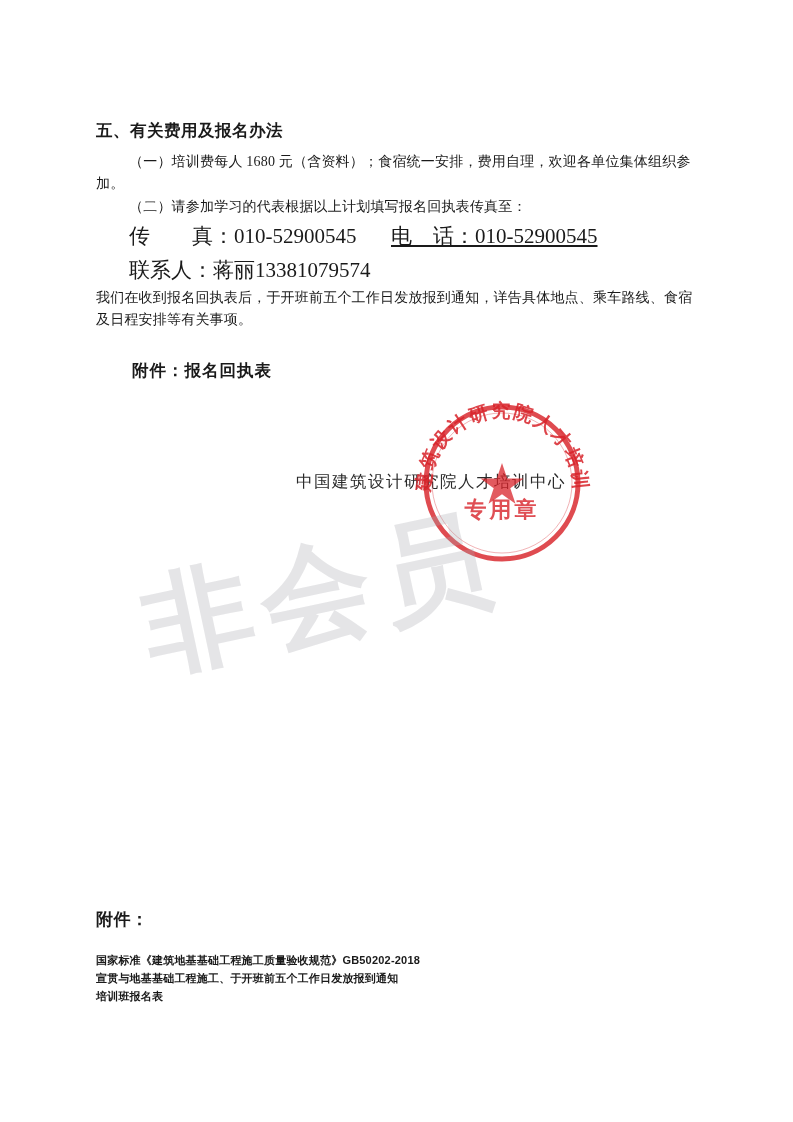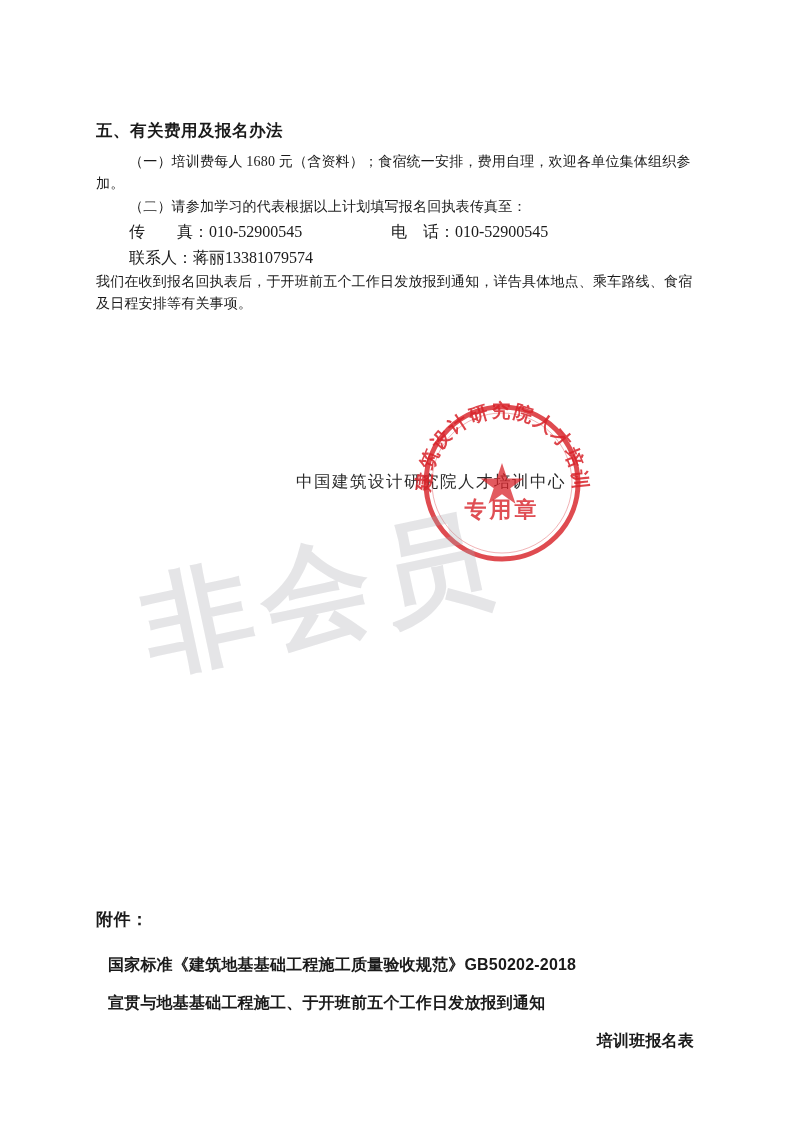--- a/index.html
+++ b/index.html
@@ -43,32 +43,32 @@
     font-size: 14px;
     line-height: 1.62;
     margin: 0;
     letter-spacing: 0.2px;
   }
   .indent2 {
     text-indent: 33px;
   }
 
   .contact-row {
-    font-size: 16px;
+    font-size: 21px;
     line-height: 1.62;
     margin: 0;
     display: flex;
     text-indent: 0;
   }
   .contact-row .lead {
     width: 33px;
     flex: 0 0 33px;
   }
   .col-a { width: 262px; flex: 0 0 262px; }
-  .col-b { flex: 1 1 auto; }
+  .col-b { flex: 1 1 auto; text-decoration: underline; }
 
   .latin {
     font-family: "Liberation Serif", "DejaVu Serif", serif;
   }
 
   .attach-line {
     font-family: "Liberation Sans", "DejaVu Sans", sans-serif;
     font-weight: bold;
     font-size: 16.5px;
     margin: 28px 0 0 0;
@@ -131,27 +131,27 @@
   .bottom .attach-label {
     font-family: "Liberation Sans", "DejaVu Sans", sans-serif;
     font-weight: bold;
     font-size: 17px;
     margin: 0 0 21px 0;
     letter-spacing: 0.5px;
   }
   .bottom .title-line {
     font-family: "Liberation Sans", "DejaVu Sans", sans-serif;
     font-weight: bold;
-    font-size: 16px;
+    font-size: 11px;
     line-height: 1.62;
-    margin: 12px;
+    margin: 0;
     letter-spacing: 0.2px;
   }
   .bottom .title-center {
-    text-align: right;
+    text-align: left;
   }
 </style>
 </head>
 <body>
 
 <div class="page">
 
   <div class="content">
 
     <h2 class="h-section">五、有关费用及报名办法</h2>
@@ -172,20 +172,21 @@
 
     <div class="contact-row">
       <span class="lead"></span>
       <span class="col-a">
         <span>联系人：蒋丽</span><span class="latin">13381079574</span>
       </span>
     </div>
 
     <p class="para">我们在收到报名回执表后，于开班前五个工作日发放报到通知，详告具体地点、乘车路线、食宿及日程安排等有关事项。</p>
 
+    <p class="attach-line">附件：报名回执表</p>
 
   </div>
 
   <div class="sign-block">
     <div class="sign-line">中国建筑设计研究院人才培训中心</div>
   </div>
 
   <div class="seal">
     <svg width="196" height="196" viewBox="0 0 196 196" xmlns="http://www.w3.org/2000/svg">
       <defs>

